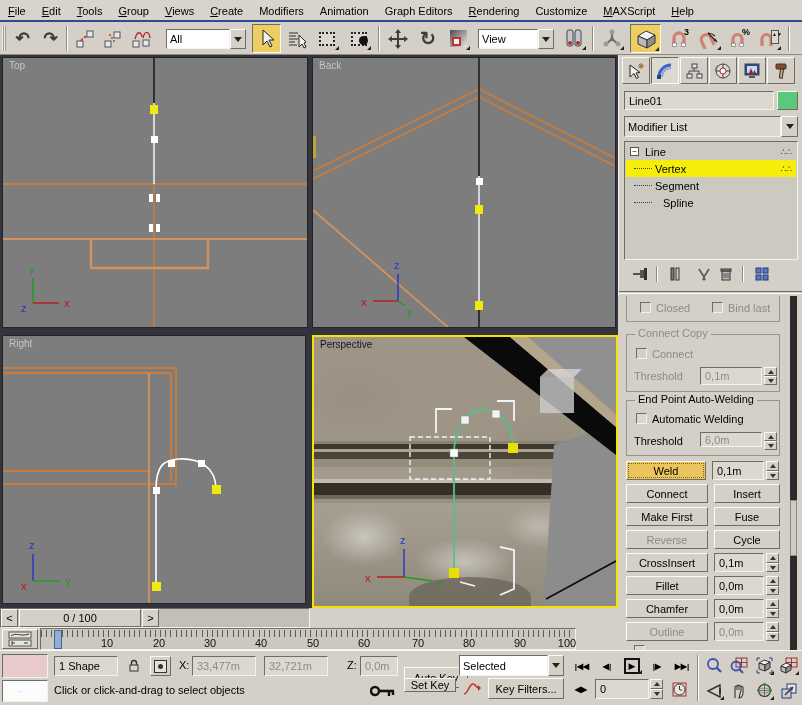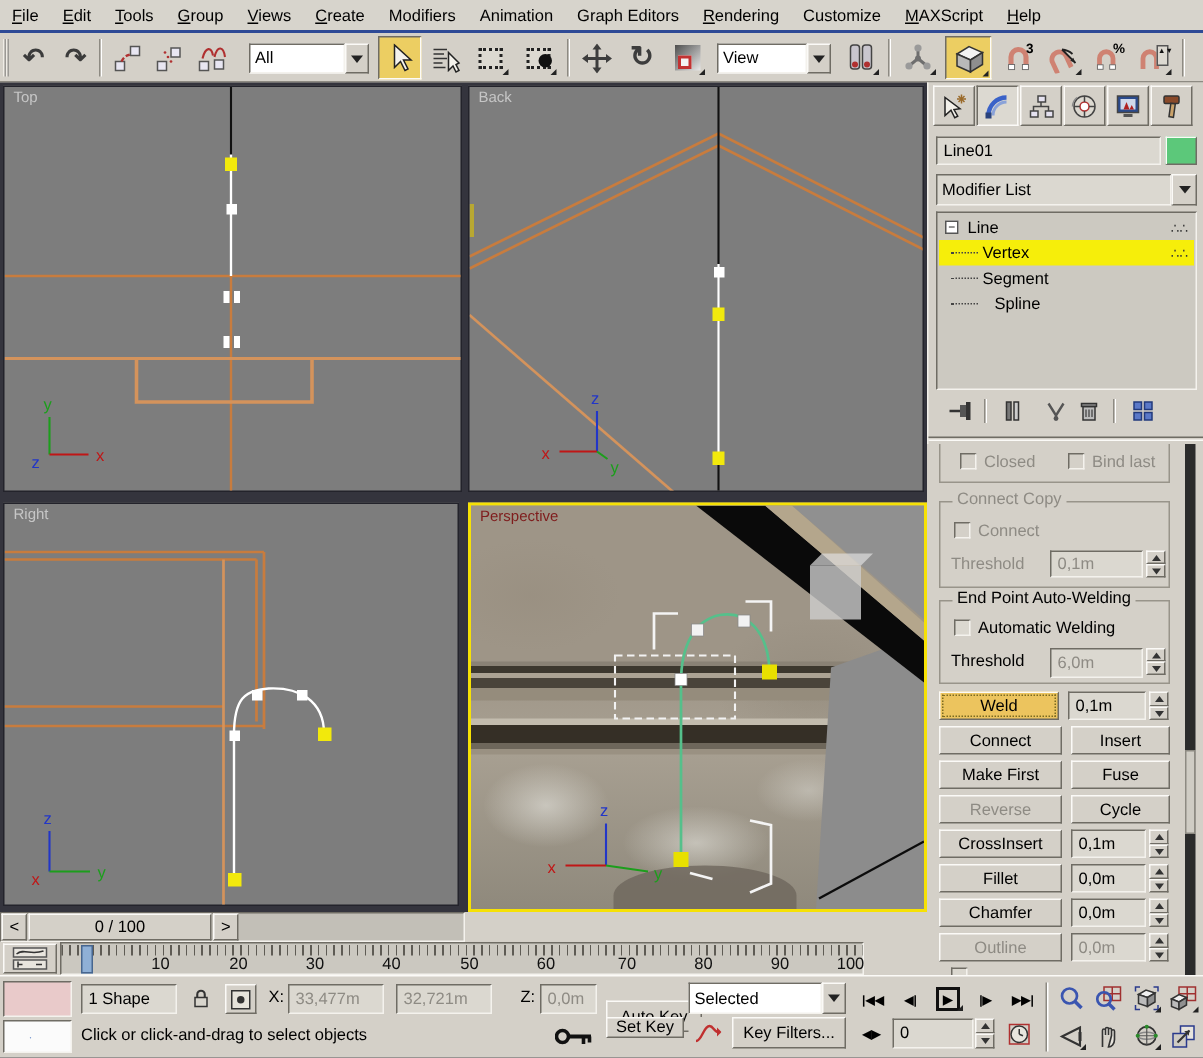--- a/index.html
+++ b/index.html
@@ -288,21 +288,21 @@
       <line x1="30" y1="245" x2="30" y2="218" stroke="#2236c8"></line>
       <line x1="30" y1="245" x2="57" y2="245" stroke="#1c9e1c"></line>
       <text x="26" y="213" fill="#2236c8" font-size="11">z</text>
       <text x="62" y="249" fill="#1c9e1c" font-size="11">y</text>
       <text x="18" y="254" fill="#c01616" font-size="11">x</text>
     </g>
   </svg>
 </div>
 
 <div class="abs" style="left:312px;top:335px;width:306px;height:273px;border:2px solid #f6e105;background:#a39a8b;overflow:hidden">
-  <div class="vplab" style="color:#7f1d1d">Perspective</div>
+  <div class="vplab" style="color:#0f172a">Perspective</div>
 
   <div class="abs" style="left:0;top:0;width:302px;height:269px;background:
     radial-gradient(60px 40px at 50px 200px, rgba(235,235,230,.55), transparent 70%),
     radial-gradient(70px 35px at 150px 225px, rgba(240,240,235,.5), transparent 70%),
     radial-gradient(50px 30px at 225px 190px, rgba(230,230,225,.4), transparent 70%),
     radial-gradient(80px 50px at 40px 60px, rgba(150,140,125,.5), transparent 75%),
     radial-gradient(90px 60px at 230px 120px, rgba(140,132,118,.45), transparent 75%),
     linear-gradient(180deg,#9e9587 0 40%,#a8a092 60%,#8f897c 100%)"></div>
   <div class="abs" style="left:0;top:104px;width:258px;height:26px;background:linear-gradient(#8a8275 0 3px,#3d382e 3px 8px,#aca393 8px 11px,#4a443a 11px 18px,#958c7c 18px 26px)"></div>
   <div class="abs" style="left:0;top:142px;width:252px;height:24px;background:linear-gradient(#c3bcae 0 4px,#352f26 4px 16px,#6e675b 16px 20px,#9a9182 20px 24px)"></div>
@@ -543,21 +543,21 @@
       <i class="up"></i>
       <i class="dn"></i>
     </div>
 
   <div class="grp" style="left:8px;top:104px;width:154px;height:56px">
     <span class="legend">End Point Auto-Welding</span>
   </div>
   <span class="cb" style="left:18px;top:117px"></span>
   <span class="lbl" style="left:34px;top:117px">Automatic Welding</span>
   <span class="lbl" style="left:16px;top:139px">Threshold</span>
-  <div class="sunk dis" style="left:82px;top:136px;width:62px;height:20px">
+  <div class="sunk dis" style="left:82px;top:136px;width:62px;height:15px">
       <span>6,0m</span>
     </div>
   <div class="spin" style="left:146px;top:136px;height:18px">
       <i class="up"></i>
       <i class="dn"></i>
     </div>
 
   <div class="btn weldbtn" style="left:8px;top:165px;width:80px;height:19px">
       <span>Weld</span>
     </div>

